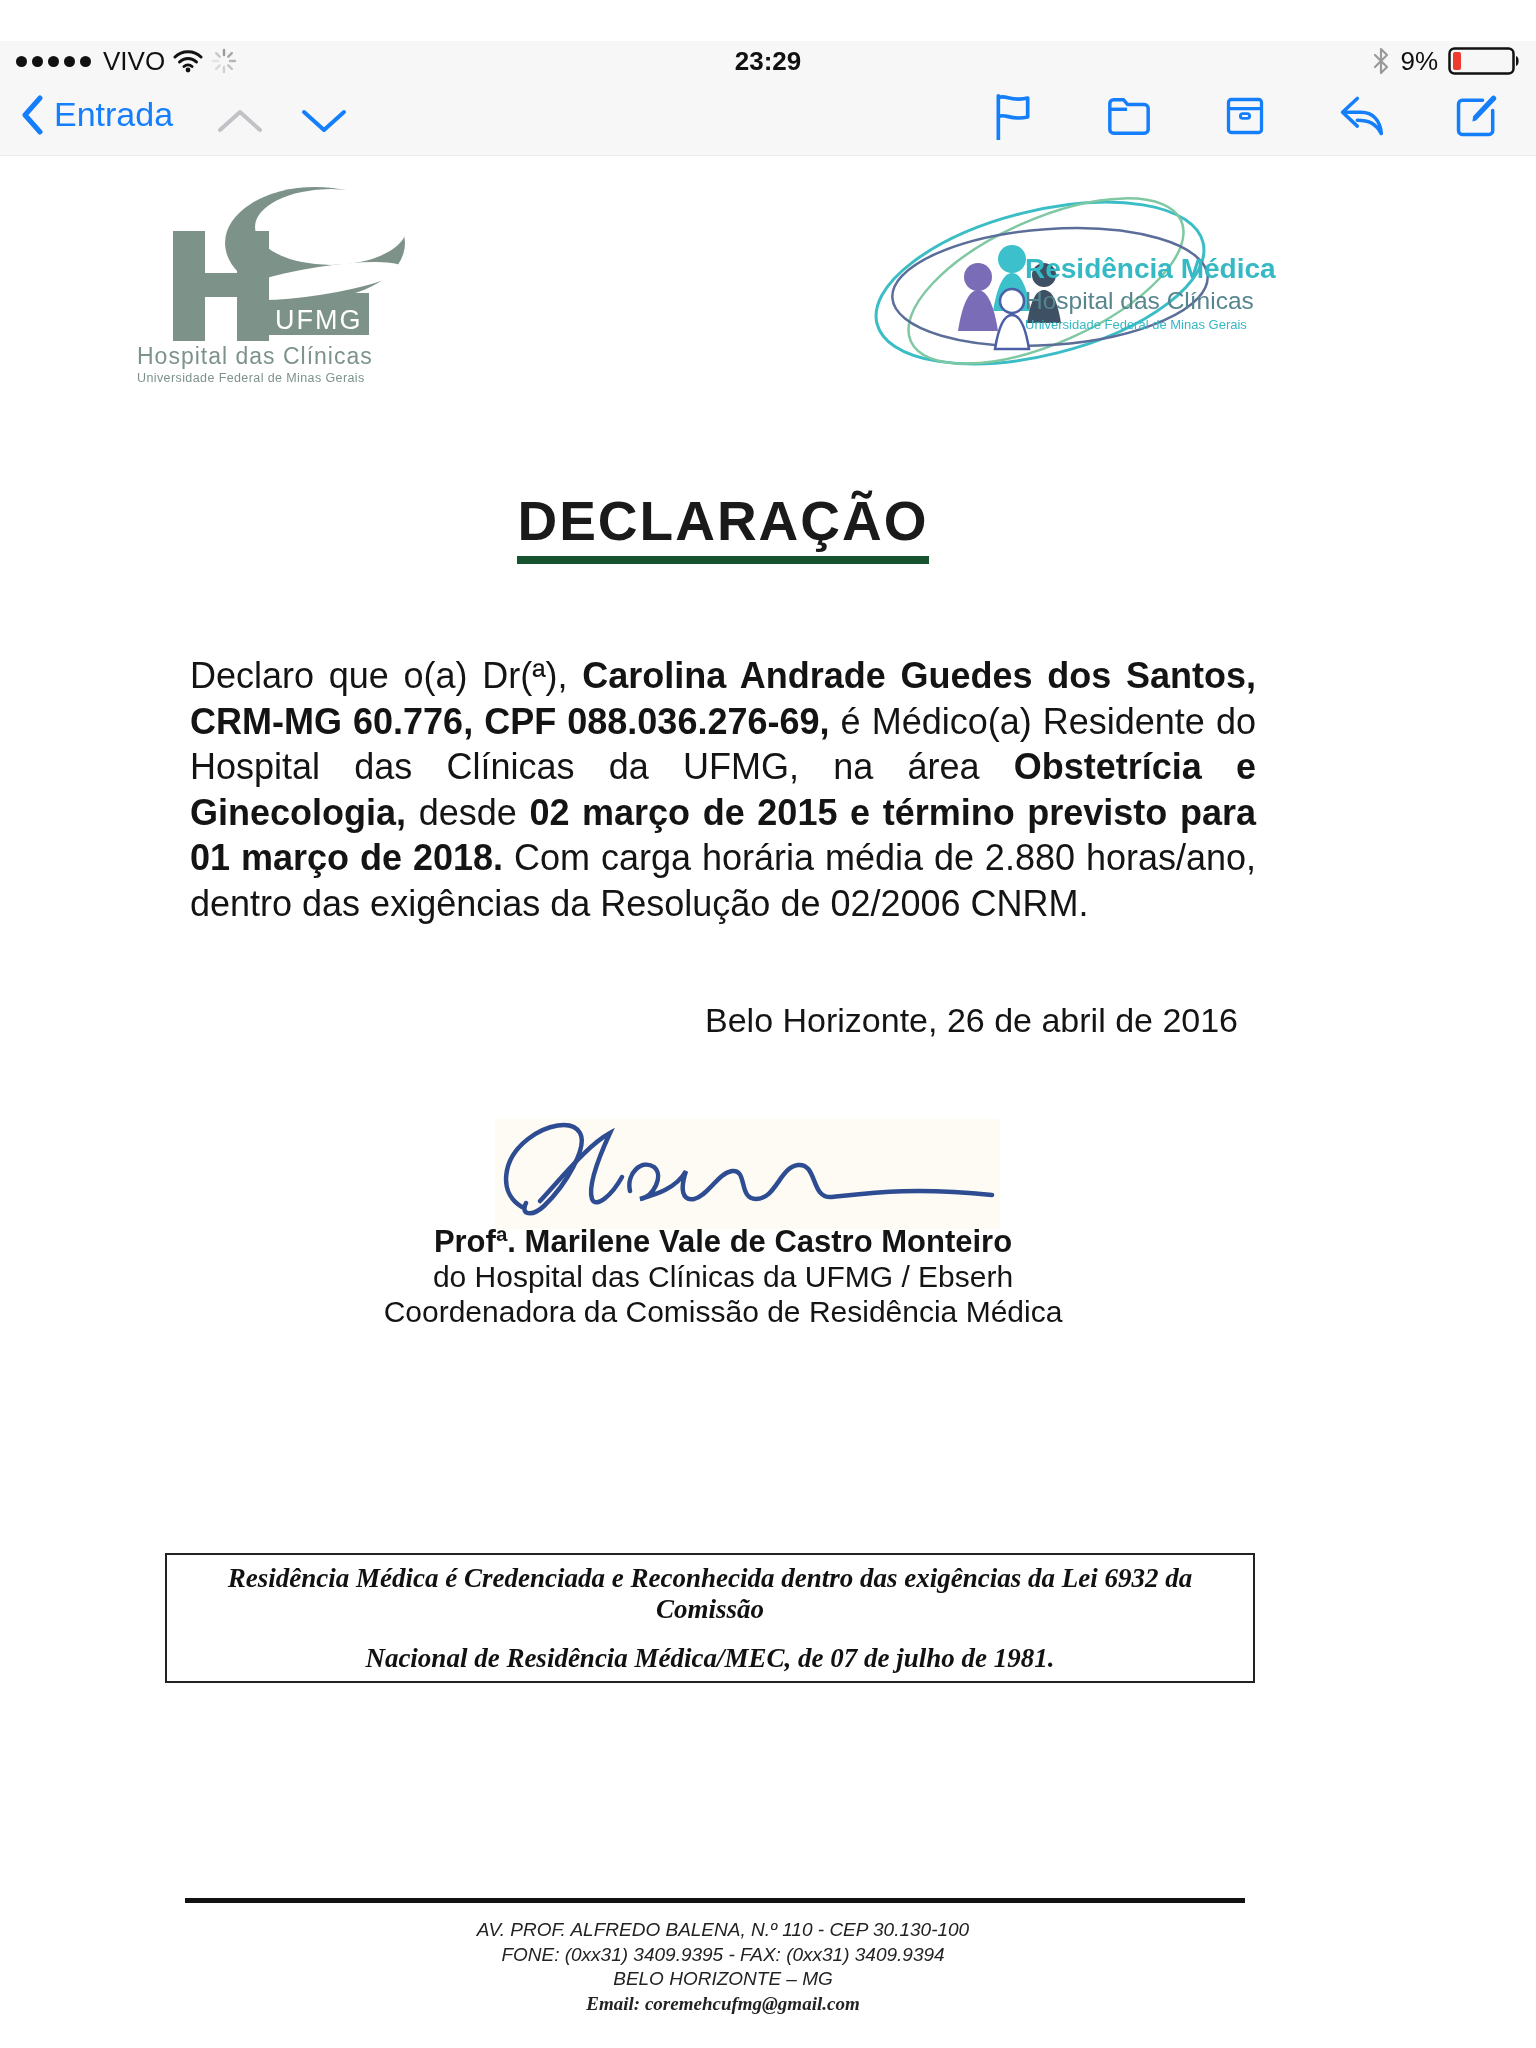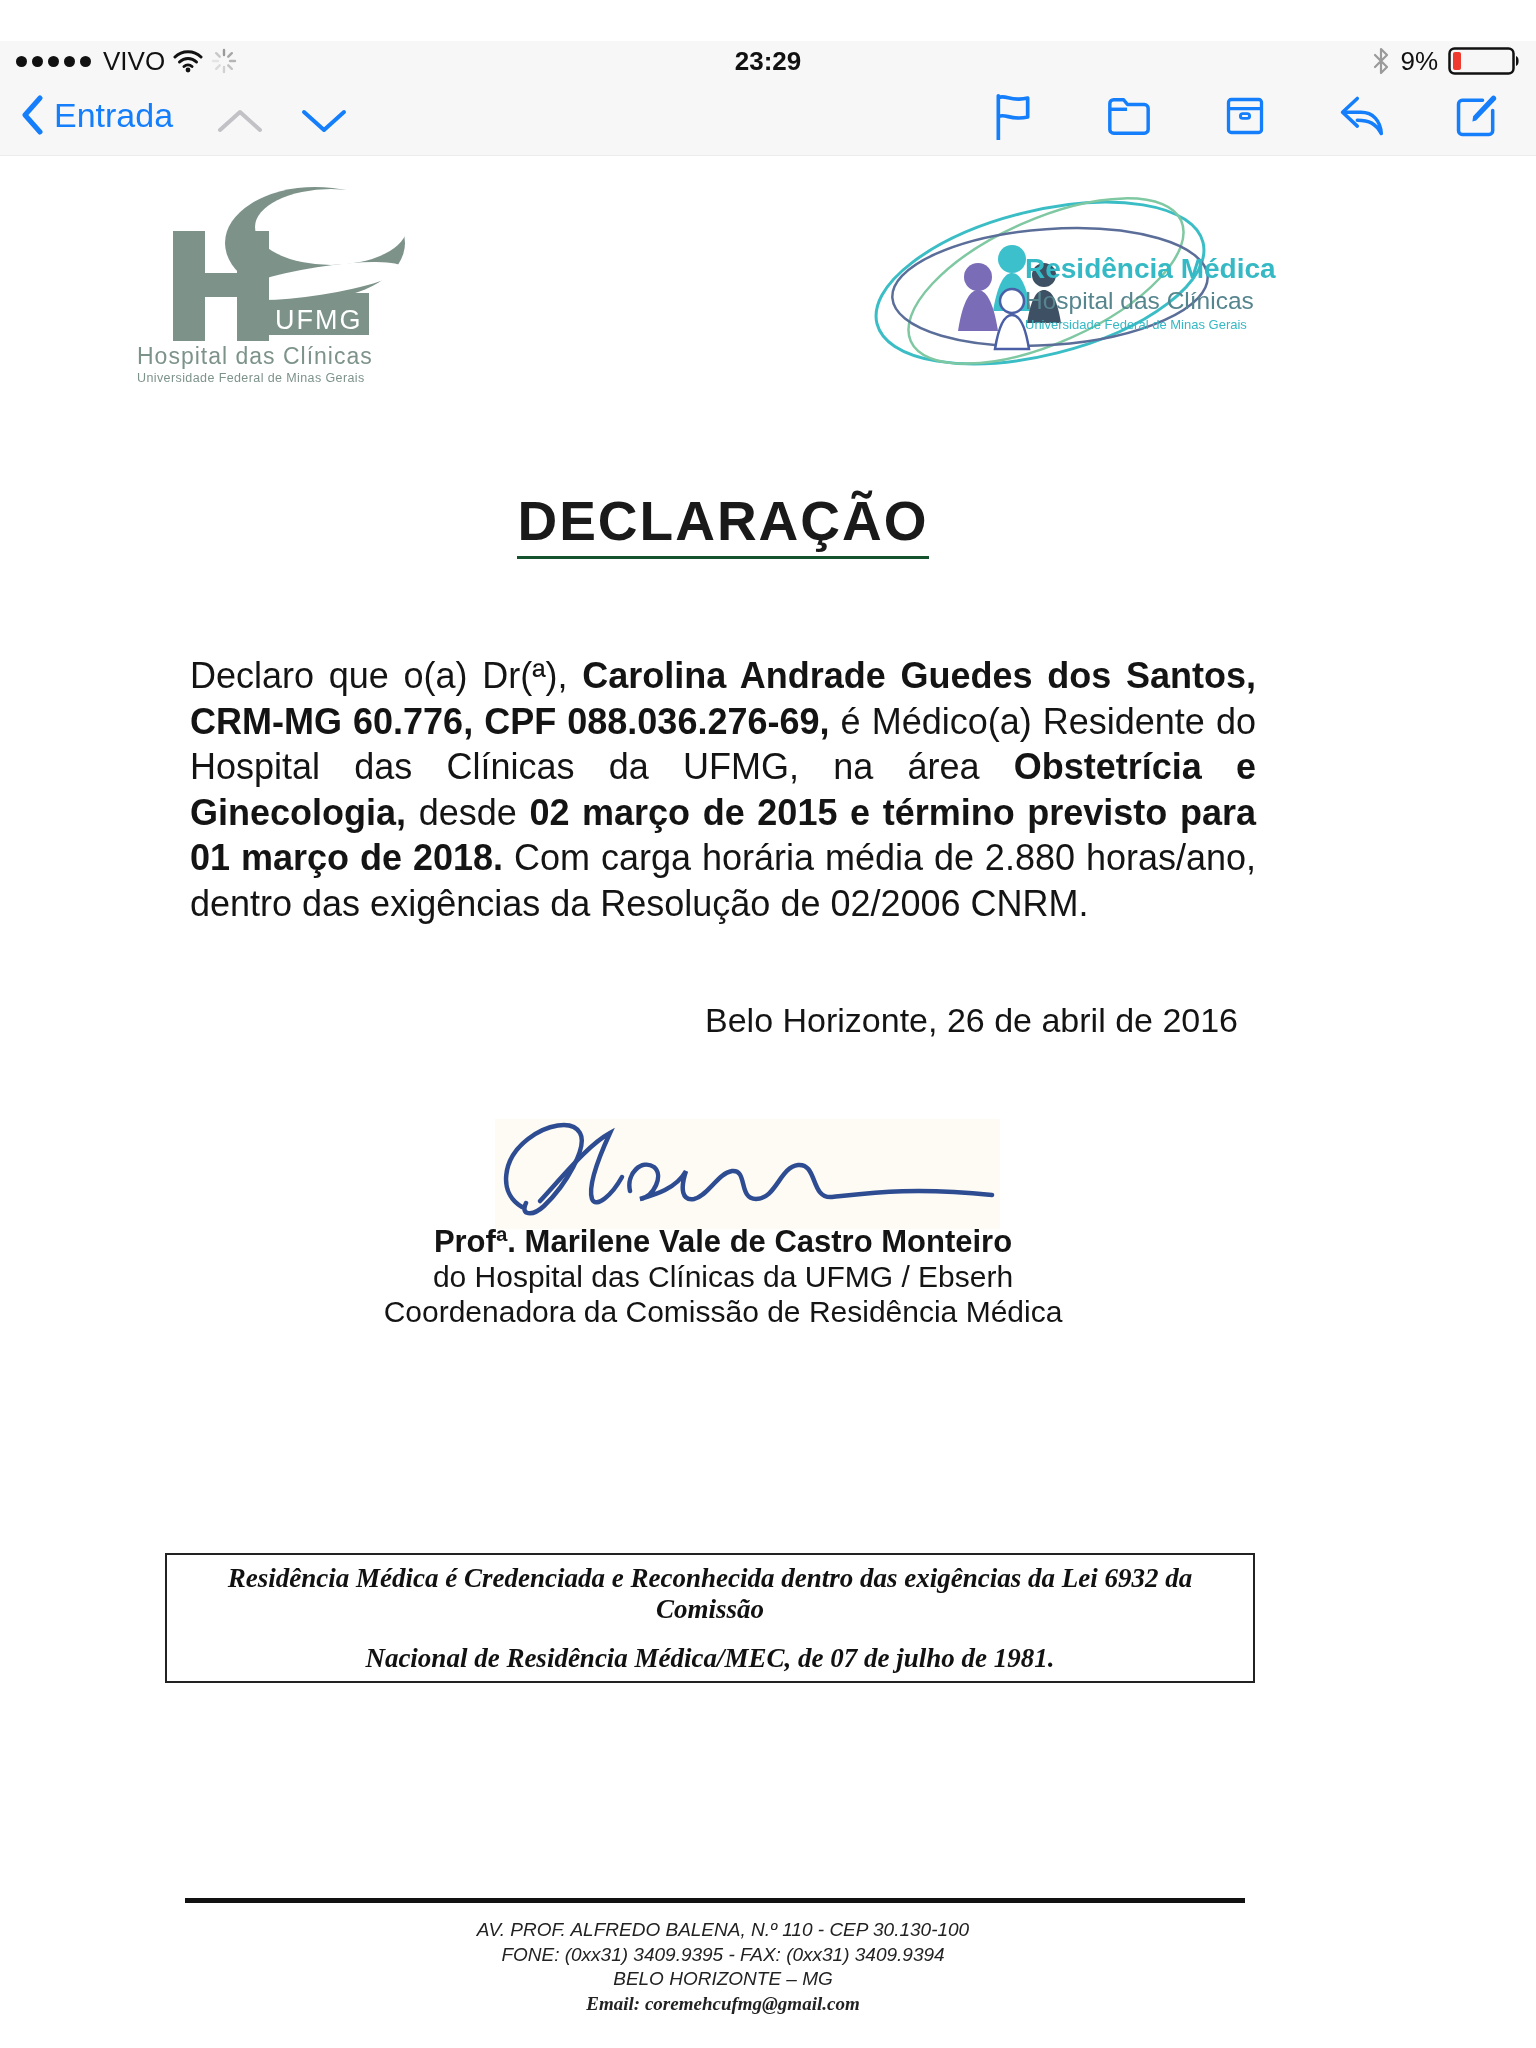--- a/index.html
+++ b/index.html
@@ -18,37 +18,37 @@
   #statusbar{position:absolute;left:0;top:0;width:1536px;height:40px;background:#f7f7f7;}
   .sb-left{position:absolute;left:16px;top:0;height:40px;display:flex;align-items:center;gap:8px;}
   .dots{display:flex;gap:5px;margin-right:4px;}
   .dot{width:11px;height:11px;border-radius:50%;background:#111;}
   .carrier{font-size:26px;color:#111;}
   .sb-time{position:absolute;left:0;right:0;top:0;height:40px;display:flex;align-items:center;justify-content:center;font-size:26px;font-weight:700;color:#111;}
   .sb-right{position:absolute;right:14px;top:0;height:40px;display:flex;align-items:center;gap:10px;}
   .battpct{font-size:26px;color:#111;}
   
   #toolbar{position:absolute;left:0;top:40px;width:1536px;height:75px;background:#f7f7f7;border-bottom:1px solid #ececec;}
-  .back{position:absolute;left:20px;top:14px;display:flex;align-items:center;gap:10px;cursor:pointer;}
+  .back{position:absolute;left:20px;top:14px;display:flex;align-items:flex-start;gap:10px;cursor:pointer;}
   .back-label{font-size:34px;color:var(--ios-blue);}
   .chev-btn{position:absolute;top:22px;width:56px;height:36px;display:flex;align-items:center;justify-content:center;cursor:pointer;}
   .tb-title{position:absolute;left:0;right:0;top:18px;text-align:center;font-size:31px;font-weight:700;color:#111;}
   .tb-icons{position:absolute;right:36px;top:12px;display:flex;gap:70px;align-items:center;}
   .tb-icon{width:46px;height:46px;display:flex;align-items:center;justify-content:center;cursor:pointer;}
   
   #doc{position:absolute;left:0;top:115px;width:1536px;height:1933px;background:#fff;}
   #hc-logo{position:absolute;left:135px;top:25px;width:290px;height:210px;}
   .hc-line1{position:absolute;left:2px;top:162px;font-size:23px;color:var(--hc-green);letter-spacing:1px;}
   .hc-line2{position:absolute;left:2px;top:190px;font-size:12.5px;color:var(--hc-green);letter-spacing:.4px;}
   #rm-logo{position:absolute;left:860px;top:35px;width:430px;height:180px;}
   .rm-title{position:absolute;left:165px;top:62px;font-size:28px;font-weight:700;color:var(--rm-teal);}
   .rm-line1{position:absolute;left:165px;top:96px;font-size:24.5px;color:#56858e;}
   .rm-line2{position:absolute;left:165px;top:126px;font-size:13px;color:var(--rm-teal);}
   #heading{position:absolute;left:190px;top:333px;width:1066px;text-align:center;}
-  #heading span{display:inline-block;font-size:55px;font-weight:800;letter-spacing:2px;border-bottom:3px solid #14532d;padding-bottom:3px;}
+  #heading span{display:inline-block;font-size:55px;font-weight:800;letter-spacing:2px;border-bottom:8px solid #14532d;padding-bottom:3px;}
   #body-par{position:absolute;left:190px;top:497px;width:1066px;font-size:36px;line-height:45.5px;text-align:justify;color:#141414;}
   #date-line{position:absolute;left:705px;top:845px;font-size:34px;color:#141414;}
   #signature{position:absolute;left:480px;top:955px;width:540px;height:130px;}
   #sig-block{position:absolute;left:190px;top:1068px;width:1066px;text-align:center;font-size:30px;line-height:35px;color:#141414;}
   #sig-block .sig-name{font-weight:700;font-size:31px;}
   #notice-box{position:absolute;left:165px;top:1397px;width:1090px;height:130px;border:2px solid #222;
     display:flex;flex-direction:column;justify-content:center;gap:18px;text-align:center;
     font-family:"Liberation Serif",serif;font-style:italic;font-weight:700;font-size:27px;color:#111;padding:8px 16px;}
   #foot-rule{position:absolute;left:185px;top:1742px;width:1060px;height:5px;background:#111;}
   #footer{position:absolute;left:190px;top:1762px;width:1066px;text-align:center;font-style:italic;font-size:19px;line-height:24.5px;color:#222;}

